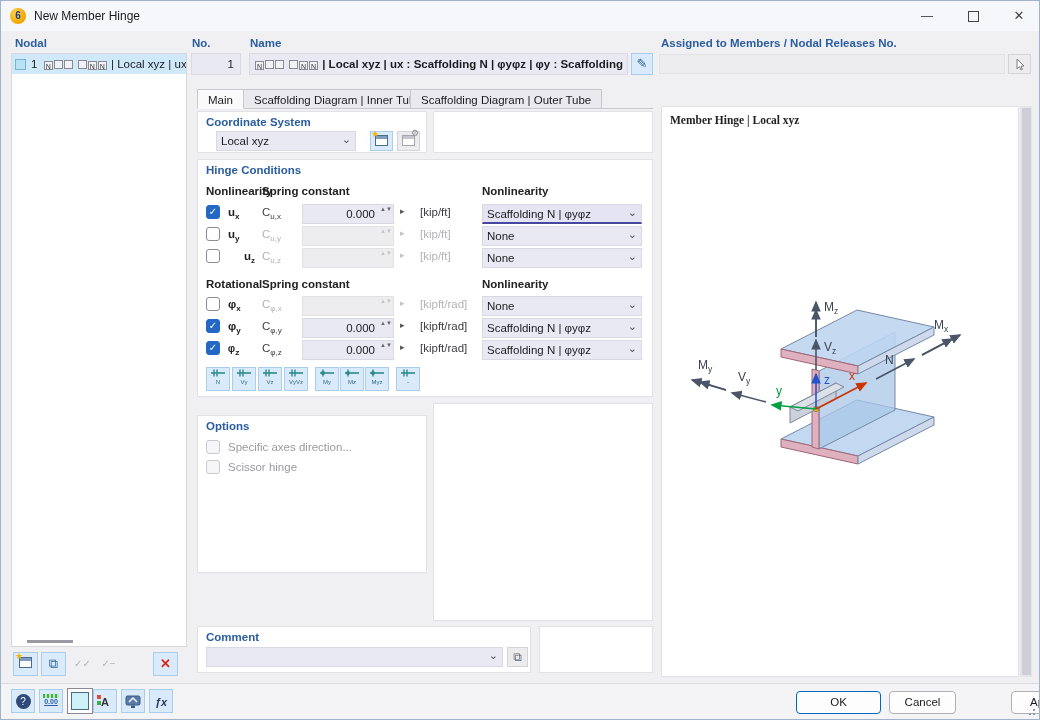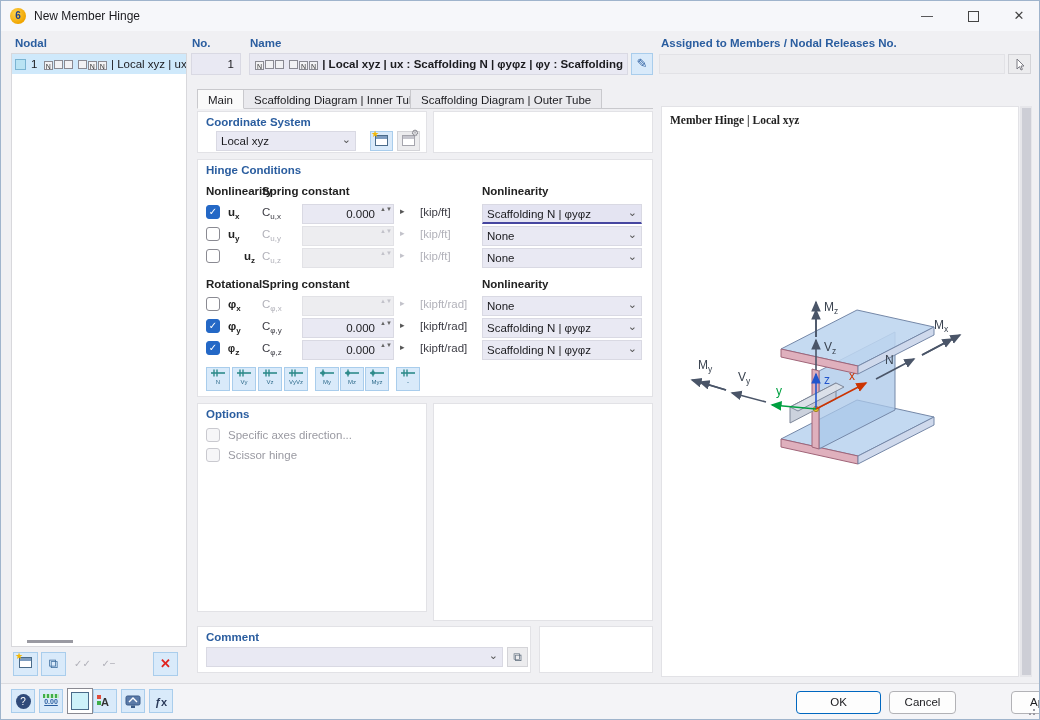--- a/index.html
+++ b/index.html
@@ -276,21 +276,21 @@
           <path d="M1 5 H15" stroke="#2e8b8b" stroke-width="1.6" fill="none"></path>
           <circle cx="4" cy="5" r="2" fill="#2e8b8b"></circle>
           <path d="M4 1.5 V8.5" stroke="#2e8b8b" stroke-width="1.4" fill="none"></path>
         </svg><span class="qbl">Myz</span></div>
     <div class="qb" style="left:198px;top:207px;"><svg width="16" height="10">
           <path d="M1 5 H15" stroke="#2e8b8b" stroke-width="1.6" fill="none"></path>
           <path d="M4 1.5 V8.5 M7 1.5 V8.5" stroke="#2e8b8b" stroke-width="1.4" fill="none"></path>
         </svg><span class="qbl">-</span></div>
   </div>
 
-  <div class="panel" style="left:196px;top:402px;width:230px;height:209px;text-decoration:underline;">
+  <div class="panel" style="left:196px;top:414px;width:230px;height:158px;text-decoration:underline;">
     <span class="hdr" style="left:8px;top:4px;">Options</span>
     <span class="cb dis" style="position:absolute;left:8px;top:24px;"></span>
     <span class="opt-lab" style="position:absolute;left:30px;top:25px;">Specific axes direction...</span>
     <span class="cb dis" style="position:absolute;left:8px;top:44px;"></span>
     <span class="opt-lab" style="position:absolute;left:30px;top:45px;">Scissor hinge</span>
   </div>
   <div class="panel" style="left:432px;top:402px;width:220px;height:218px;"></div>
 
   <div class="panel" style="left:196px;top:625px;width:334px;height:47px;">
     <span class="hdr" style="left:8px;top:4px;">Comment</span>
@@ -391,20 +391,20 @@
     <span style="position:absolute;left:3px;top:11px;width:4px;height:4px;background:#3fae4a;"></span>
   </div>
   <div class="ibtn" style="left:120px;top:688px;width:24px;height:24px;">
     <svg width="16" height="14" viewBox="0 0 16 14" style="margin-top:5px;">
       <rect x="1" y="1" width="14" height="9" rx="1.5" fill="#5a7aa8" stroke="#3a5a88"></rect>
       <path d="M4 7 L8 3 L12 7" stroke="#fff" stroke-width="1.4" fill="none"></path>
       <rect x="6" y="10.5" width="4" height="2.5" fill="#3a5a88"></rect>
     </svg>
   </div>
   <div class="ibtn" style="left:148px;top:688px;width:24px;height:24px;">
-    <span style="font-size:11px;font-weight:700;color:#2a3a5a;line-height:24px;">ƒx</span>
+    <span style="font-style:italic;font-size:11px;font-weight:700;color:#2a3a5a;line-height:24px;">ƒx</span>
   </div>
 
   <div class="btn focus" style="left:795px;width:85px;">OK</div>
   <div class="btn" style="left:888px;width:67px;">Cancel</div>
   <div class="btn" style="left:962px;width:67px;margin-left:48px;">Apply</div>
   <div class="grip"></div>
 </div>
 
 </body></html>

